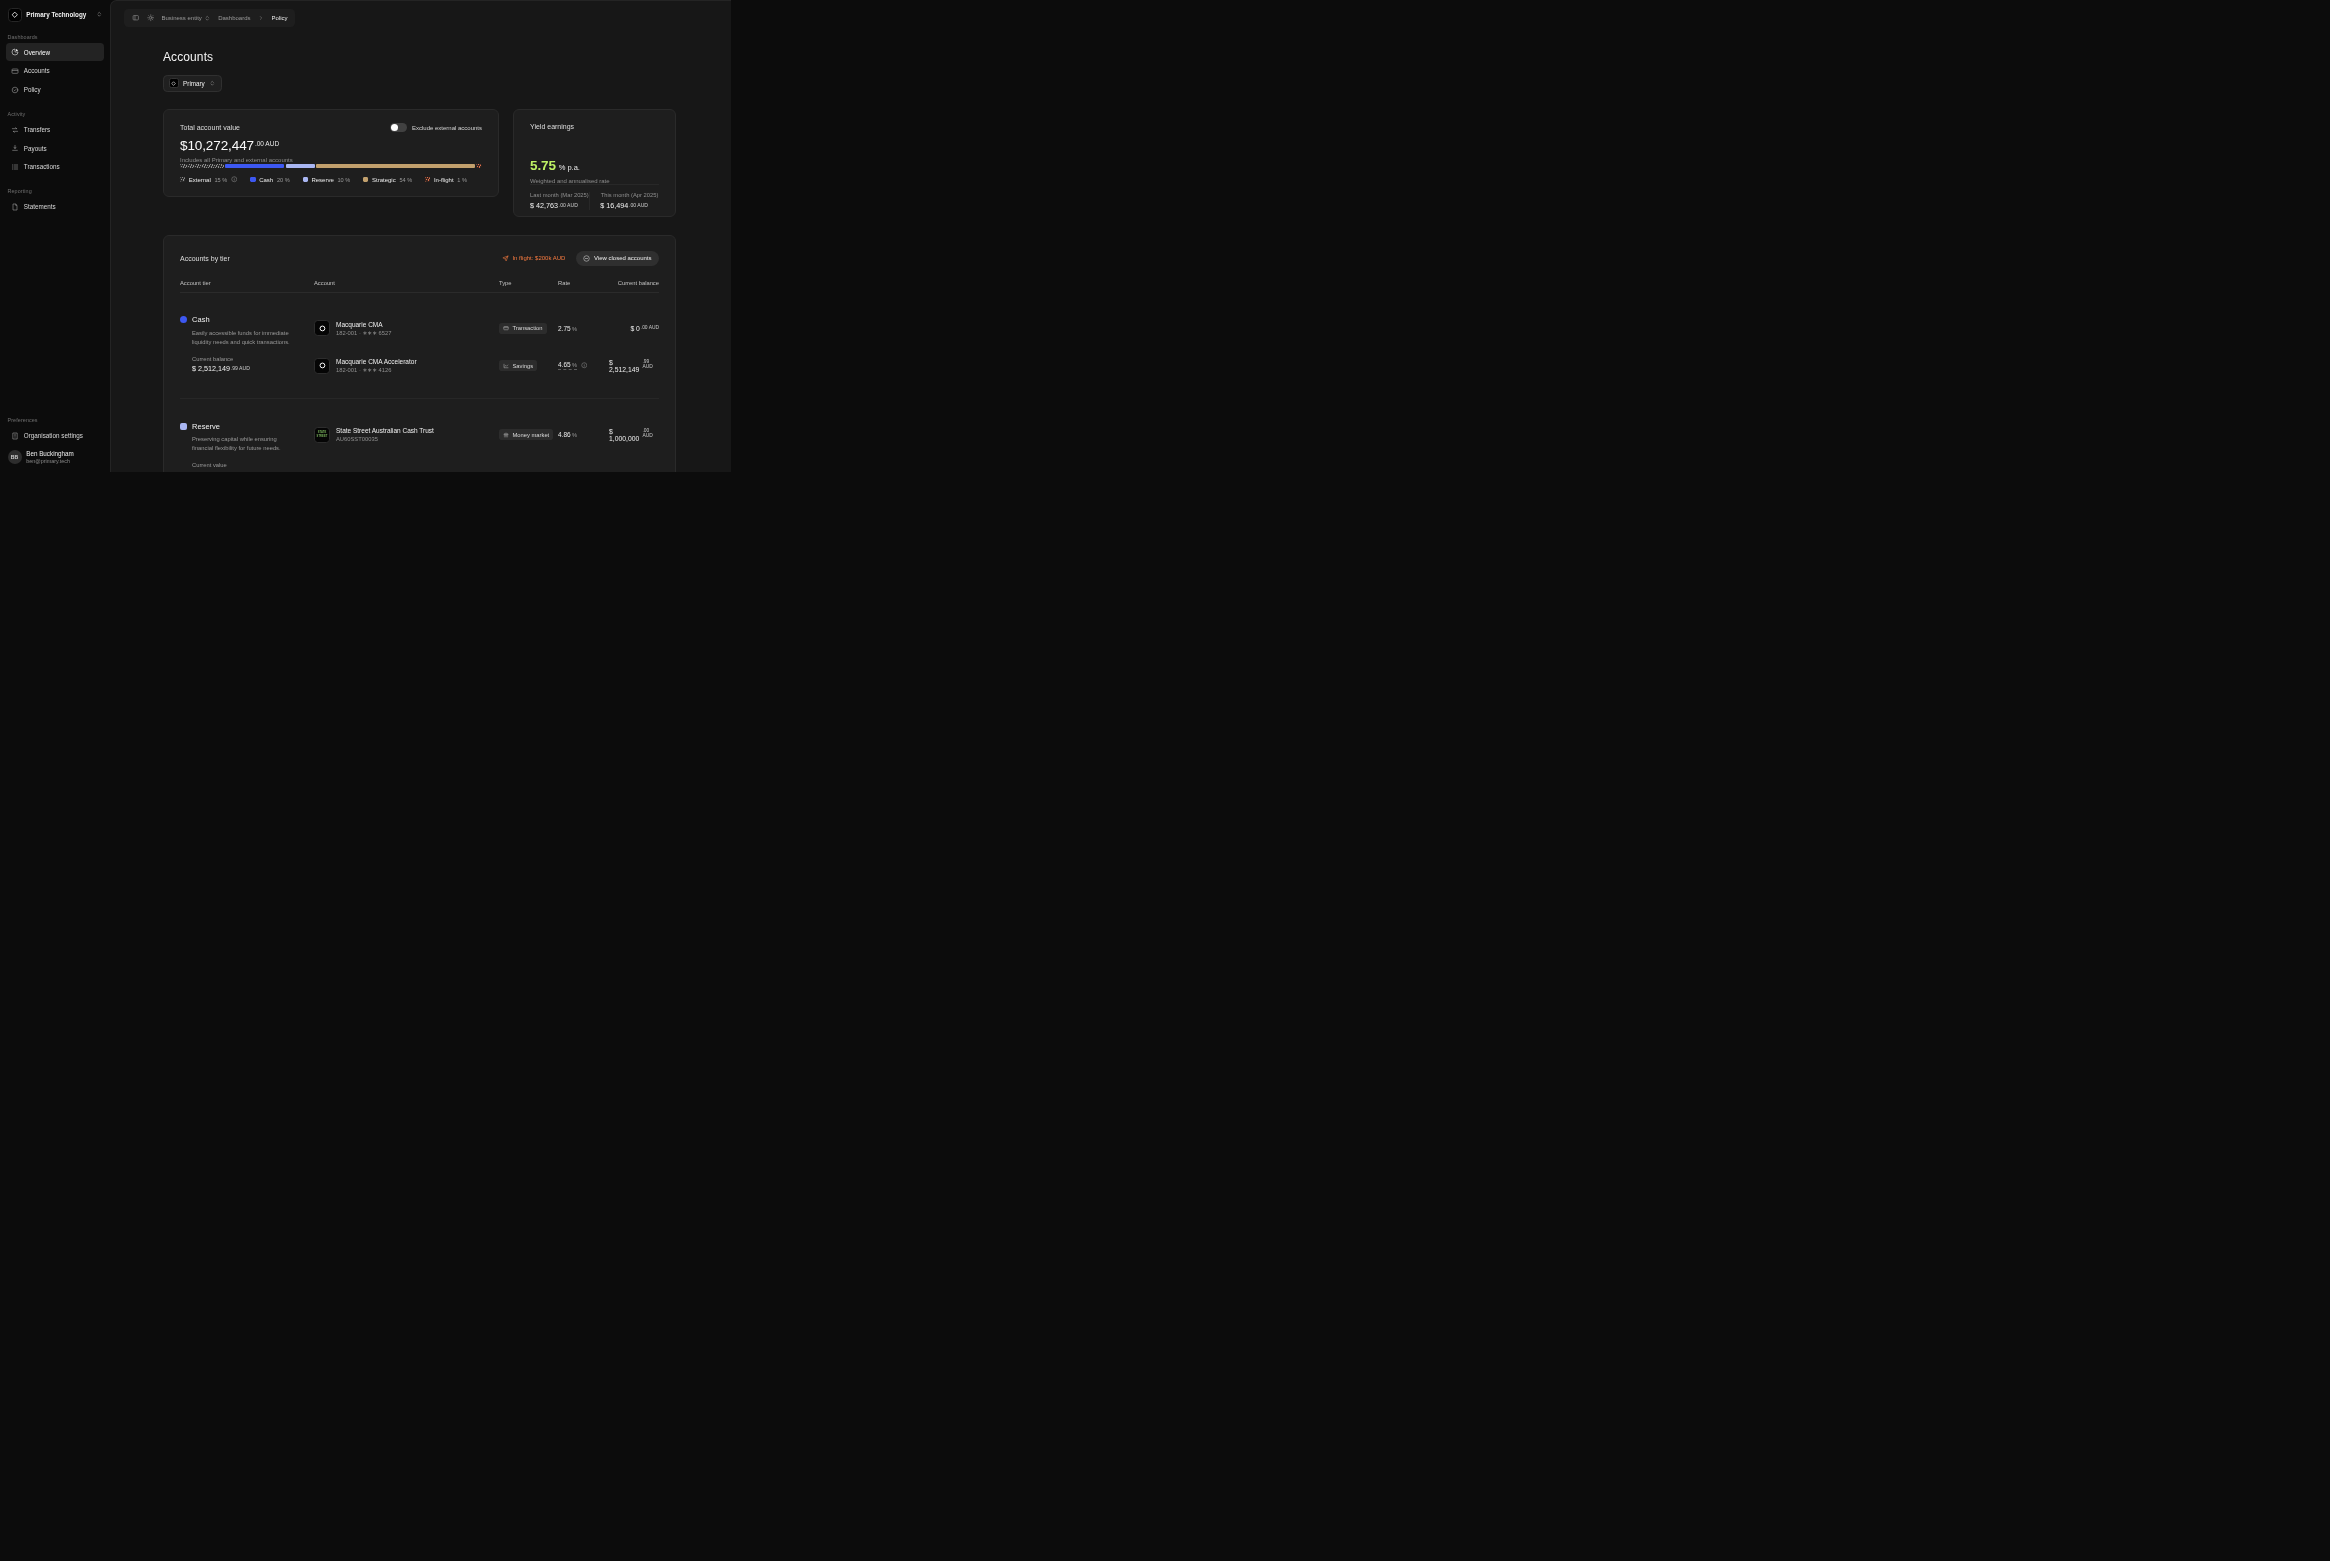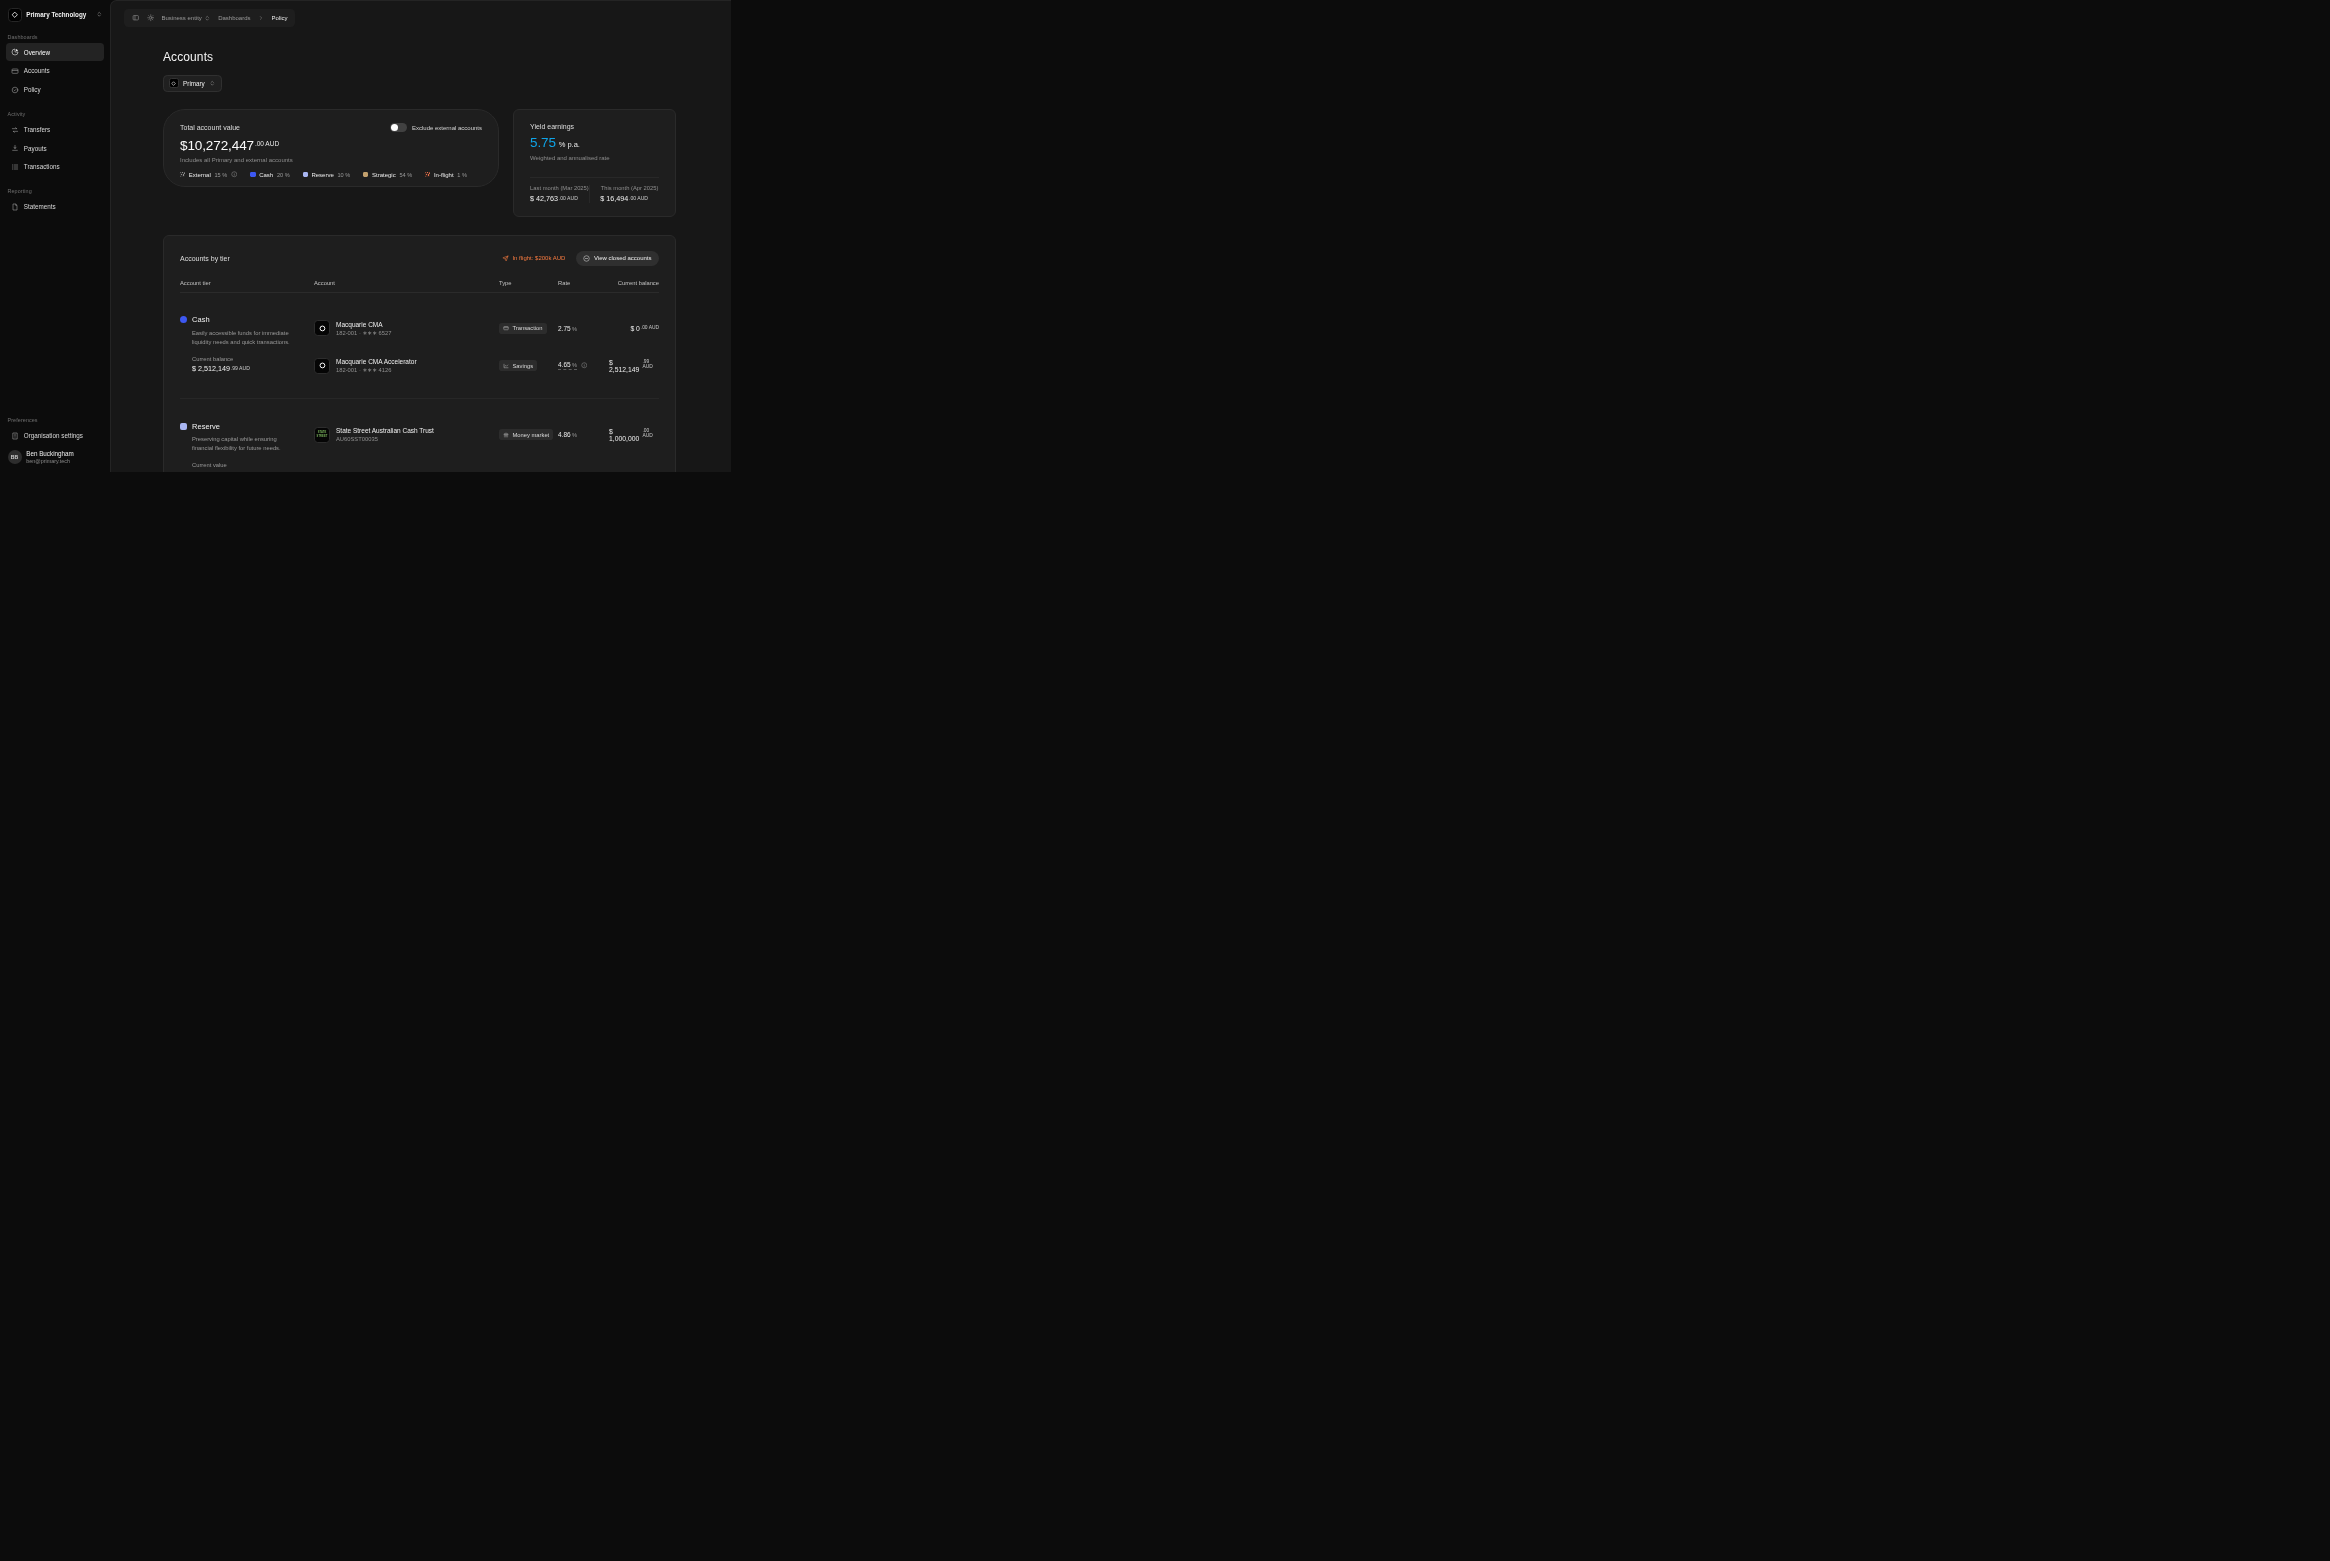--- a/index.html
+++ b/index.html
@@ -102,21 +102,21 @@
     width:9.8px; height:9.8px; border-radius:2.3px;
     background:#000; border:0.5px solid #333;
     display:flex; align-items:center; justify-content:center;
   }
   .mini-logo svg { width:5.1px; height:5.1px; }
 
   .cards-row { display:flex; gap:14px; margin-top:17px; }
   .card {
     background:#1e1e1e; border:0.5px solid #2a2a2a; border-radius:6px;
   }
-  .total-card { width:336px; height:78px; padding:13px 16px; display:flex; flex-direction:column;border-radius:22px; }
+  .total-card { width:336px; height:88px; padding:13px 16px; display:flex; flex-direction:column; }
   .yield-card { flex:1; height:108px; padding:13px 16px; display:flex; flex-direction:column; }
 
   .card-head { display:flex; justify-content:space-between; align-items:center; }
   .card-title { font-size:7px; font-weight:400; color:#dedede; }
   .toggle-row { display:flex; align-items:center; gap:5.1px; color:#d4d4d4; font-size:6px; cursor:pointer; }
   .switch { width:17px; height:9.3px; border-radius:466px; background:#414141; position:relative; flex:none; }
   .switch::after { content:""; position:absolute; left:1.2px; top:1.2px; width:7px; height:7px; border-radius:50%; background:#fff; }
 
   .amount-line { display:flex; align-items:flex-start; margin-top:5.6px; }
   .amount-main { font-size:13.5px; font-weight:500; color:#fbfbfb; letter-spacing:-0.1px; }
@@ -130,21 +130,21 @@
   .arrow-end { min-width:5.6px; clip-path:polygon(0 0, calc(100% - 2.3px) 0, 100% 50%, calc(100% - 2.3px) 100%, 0 100%); border-radius:0.9px 0 0 0.9px; }
 
   .legend { display:flex; align-items:center; gap:13px; margin-top:8.4px; }
   .legend-item { display:flex; align-items:center; gap:3.7px; font-size:6px; color:#ececec; }
   .swatch { width:5.1px; height:5.1px; border-radius:1.4px; flex:none; }
   .legend-pct { color:#9a9a9a; font-size:5.6px; }
   .info-icon { color:#8f8f8f; display:flex; cursor:pointer; }
   .info-icon svg { width:6.5px; height:6.5px; }
 
   .rate-line { display:flex; align-items:baseline; gap:2.8px; margin-top:5.6px; }
-  .rate-big { font-size:13.5px; font-weight:400; color:#0ea5e9; letter-spacing:-0.1px; }
+  .rate-big { font-size:13.5px; font-weight:700; color:#bef264; letter-spacing:-0.1px;margin-top:23px; }
   .rate-suffix { font-size:7.5px; color:#e9e9e9; }
   .yield-foot { margin-top:auto; border-top:0.5px solid #282828; padding-top:7px; display:flex; }
   .yf-col { flex:1;text-align:center; }
   .yf-col + .yf-col { border-left:0.5px solid #282828; padding-left:10.3px; }
   .yf-label { font-size:5.8px; color:#8f8f8f; }
   .yf-amount { display:flex; align-items:flex-start; margin-top:3.3px; }
   .yf-main { font-size:7.2px; color:#f1f1f1; font-weight:500; }
   .yf-minor { font-size:5.1px; color:#cfcfcf; margin:0.9px 0 0 0.9px; }
 
   

